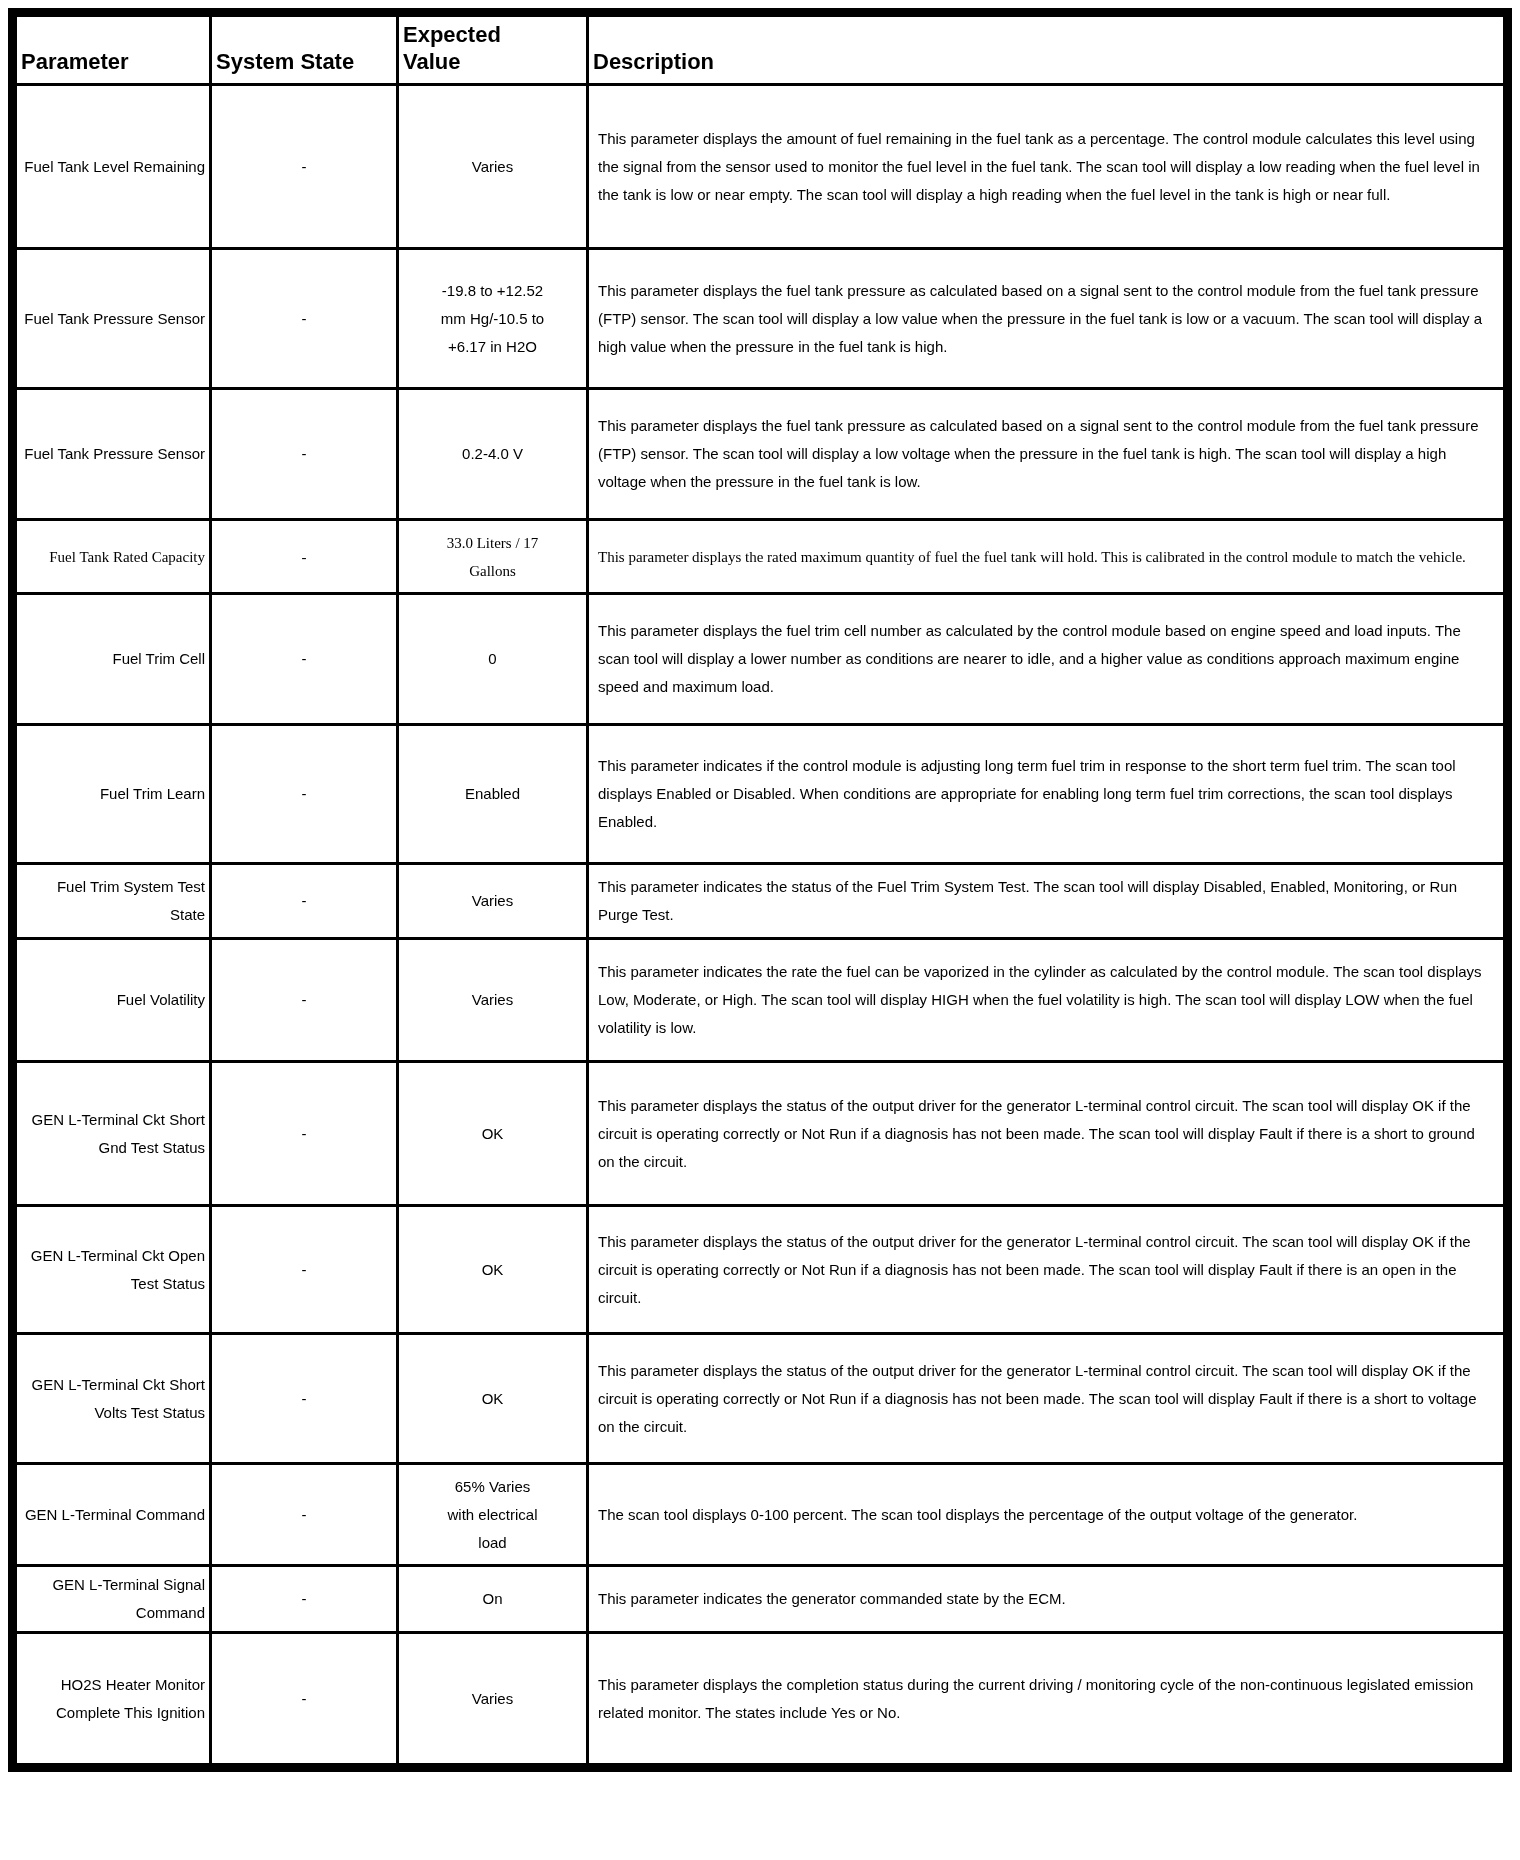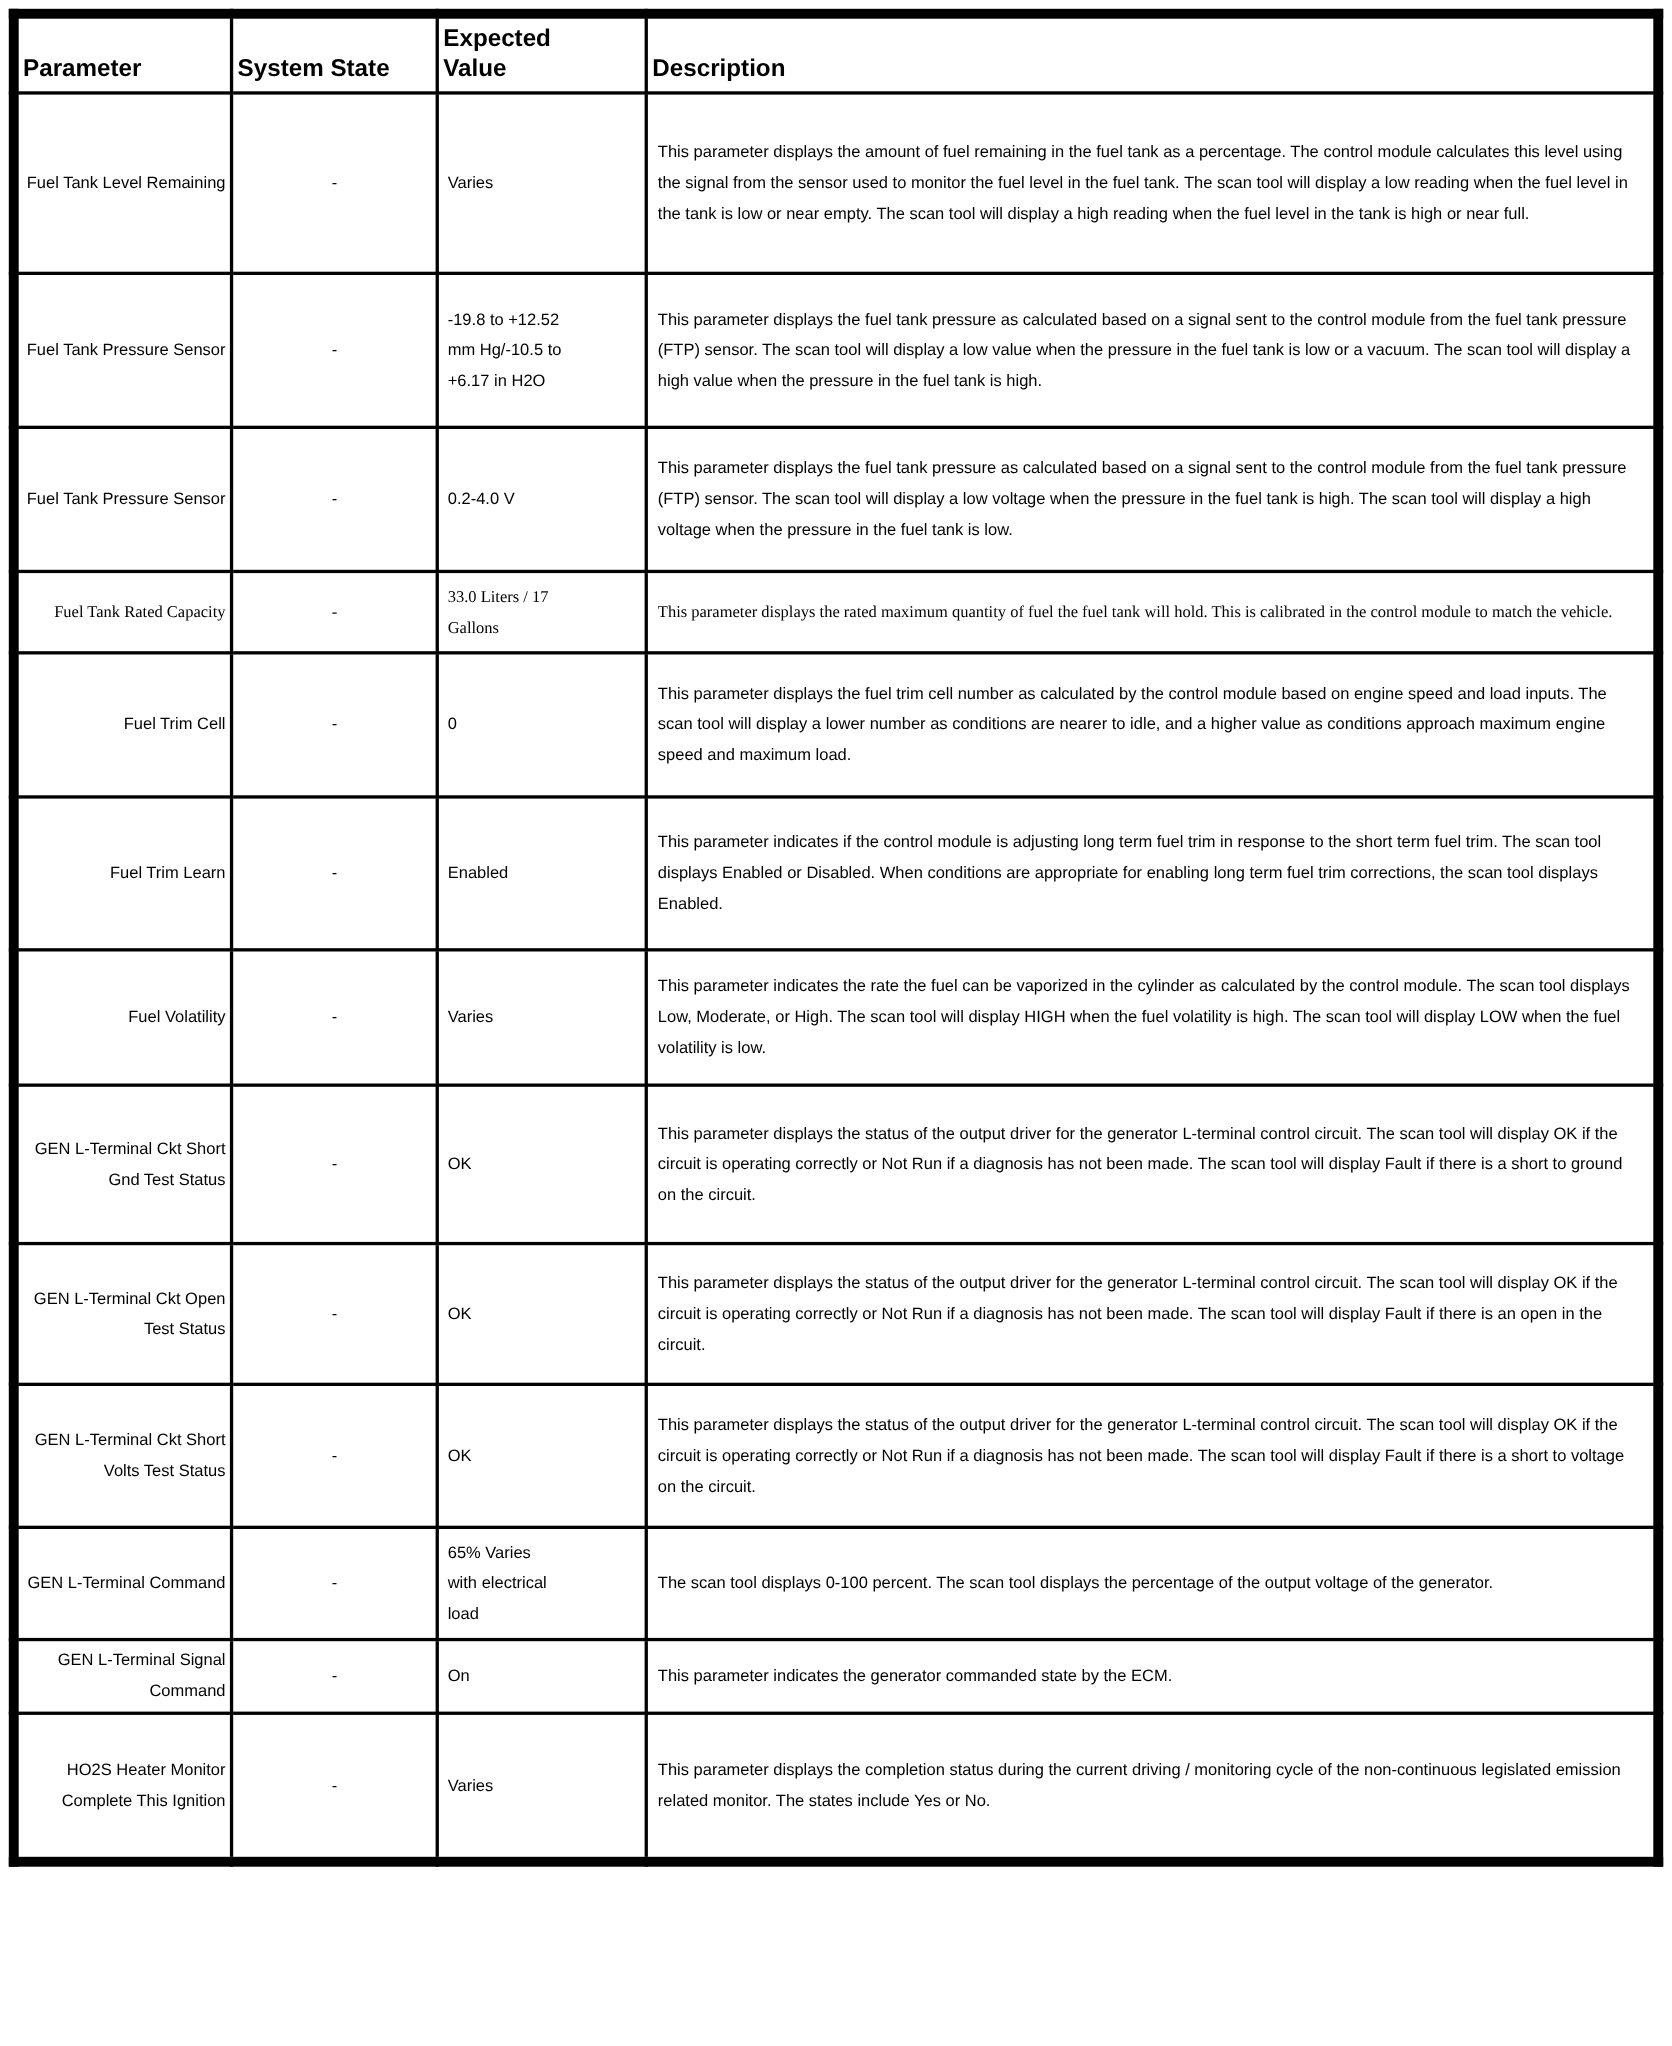--- a/index.html
+++ b/index.html
@@ -48,20 +48,21 @@
   }
   td.param {
     text-align: right;
     padding: 4px 4px 4px 5px;
   }
   td.state {
     text-align: center;
     padding: 4px;
   }
   td.expected {
+    text-align: center;
     padding: 4px 8px;
     white-space: pre-line;
   }
   td.desc {
     text-align: left;
     padding: 6px 10px 6px 9px;
   }
   tr.hdr      { height: 58px; }
   tr.r0  { height: 164px; }
   tr.r1  { height: 140px; }
@@ -132,20 +133,26 @@
         <td class="state">-</td>
         <td class="expected">0</td>
         <td class="desc">This parameter displays the fuel trim cell number as calculated by the control module based on engine speed and load inputs. The scan tool will display a lower number as conditions are nearer to idle, and a higher value as conditions approach maximum engine speed and maximum load.</td>
       </tr>
       <tr class="r5">
         <td class="param">Fuel Trim Learn</td>
         <td class="state">-</td>
         <td class="expected">Enabled</td>
         <td class="desc">This parameter indicates if the control module is adjusting long term fuel trim in response to the short term fuel trim. The scan tool displays Enabled or Disabled. When conditions are appropriate for enabling long term fuel trim corrections, the scan tool displays Enabled.</td>
       </tr>
+      <tr class="r6">
+        <td class="param">Fuel Trim System Test State</td>
+        <td class="state">-</td>
+        <td class="expected">Varies</td>
+        <td class="desc">This parameter indicates the status of the Fuel Trim System Test. The scan tool will display Disabled, Enabled, Monitoring, or Run Purge Test.</td>
+      </tr>
       <tr class="r7">
         <td class="param">Fuel Volatility</td>
         <td class="state">-</td>
         <td class="expected">Varies</td>
         <td class="desc">This parameter indicates the rate the fuel can be vaporized in the cylinder as calculated by the control module. The scan tool displays Low, Moderate, or High. The scan tool will display HIGH when the fuel volatility is high. The scan tool will display LOW when the fuel volatility is low.</td>
       </tr>
       <tr class="r9">
         <td class="param">GEN L-Terminal Ckt Short Gnd Test Status</td>
         <td class="state">-</td>
         <td class="expected">OK</td>

